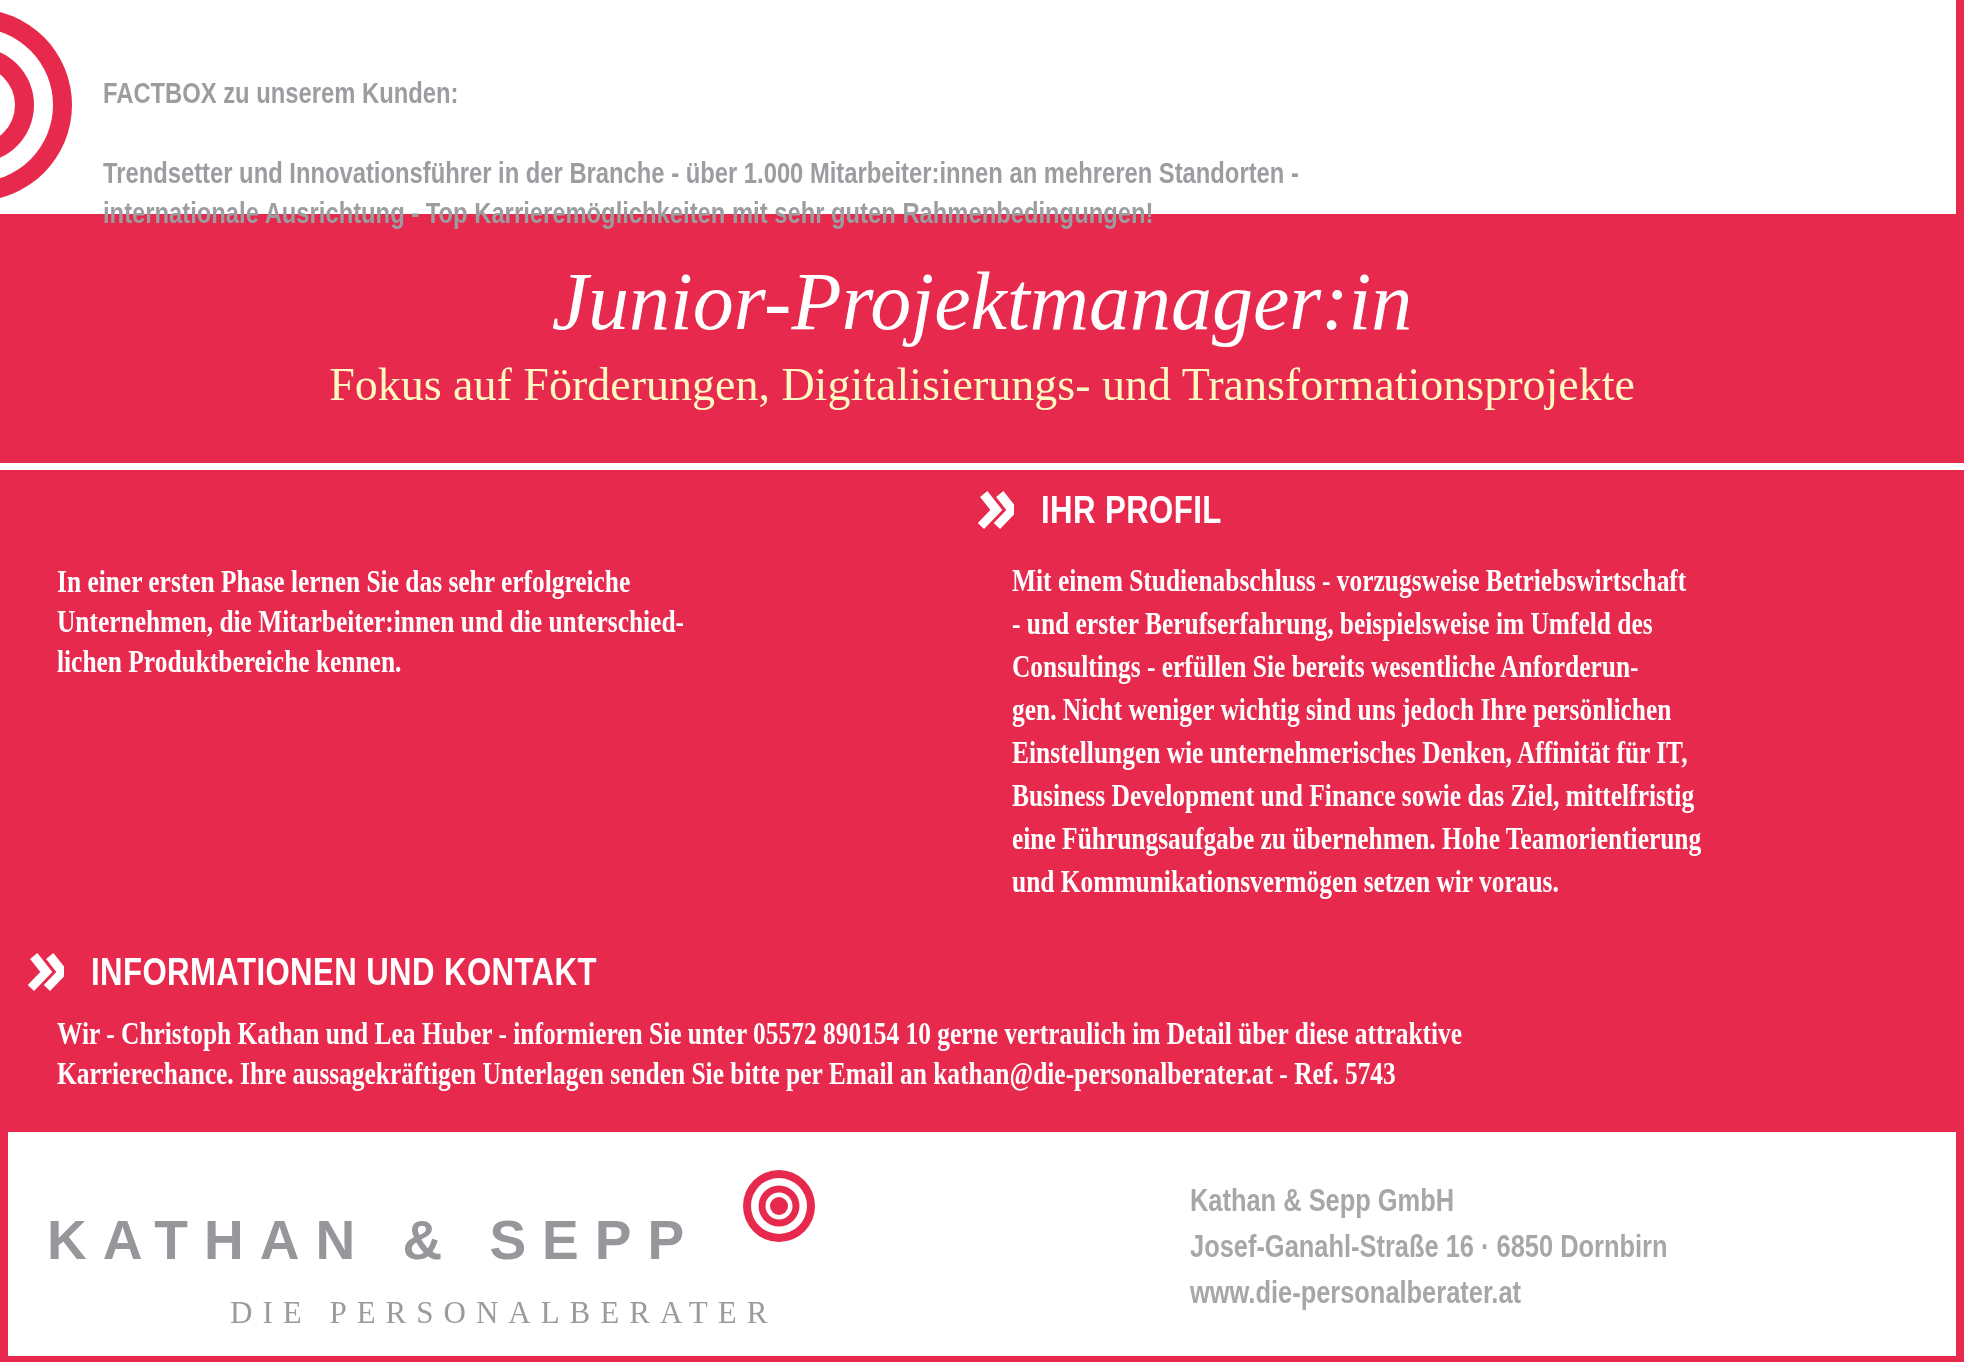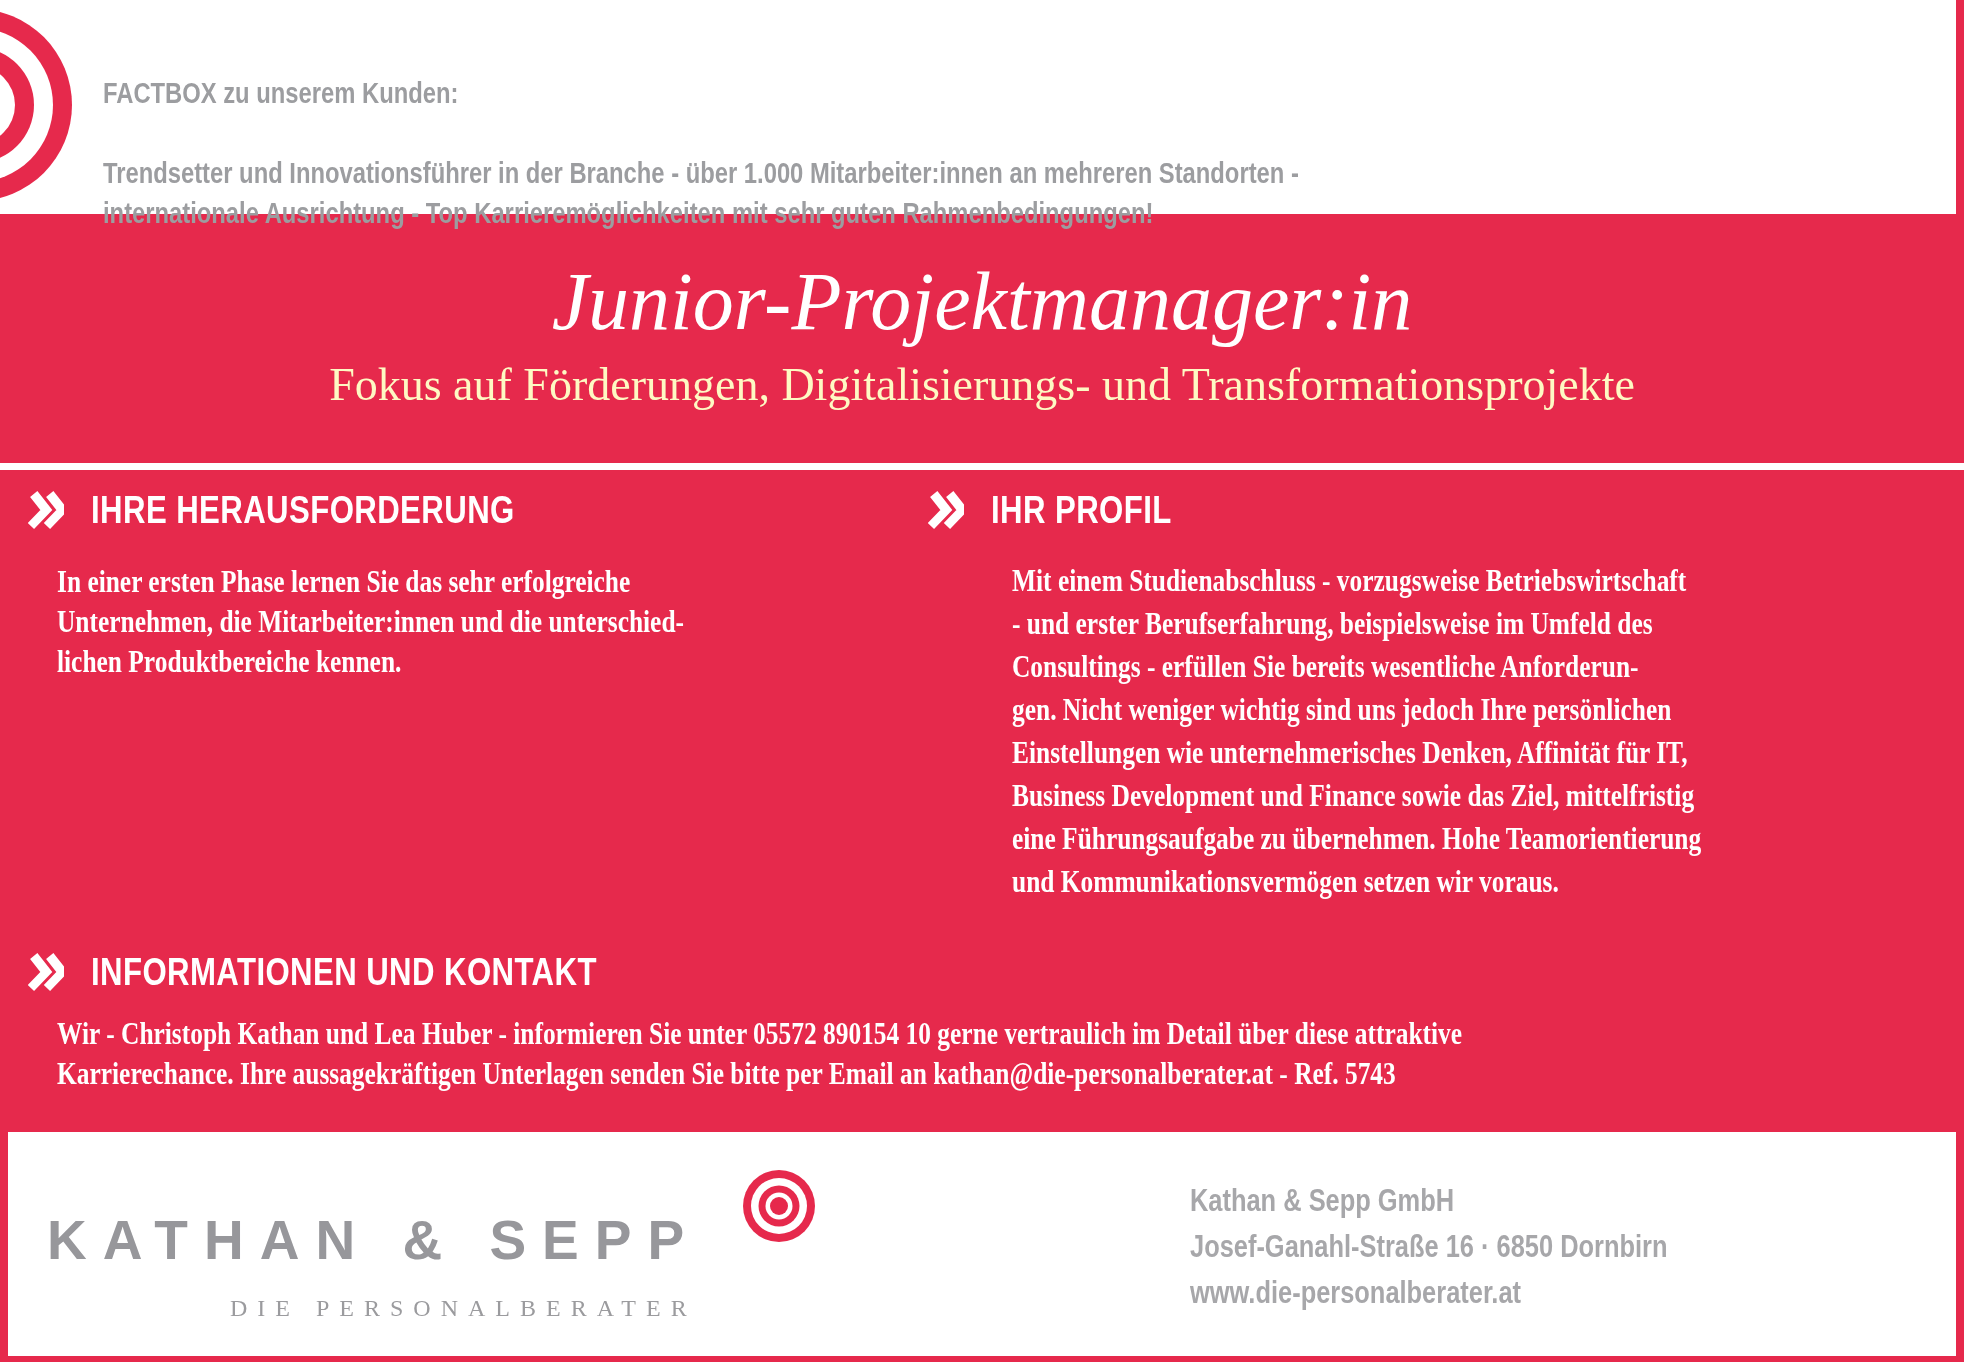--- a/index.html
+++ b/index.html
@@ -120,21 +120,21 @@
   .bullseye {
     position: absolute;
     left: 737px; top: 1164px;
     width: 84px; height: 84px;
   }
   .brand-tagline {
     position: absolute;
     left: 230px; top: 1295px;
     color: #9b9b9e;
     font-family: "Liberation Serif", serif;
-    font-size: 24px;
+    font-size: 31px;
     letter-spacing: 10px;
     white-space: nowrap;
   }
   .footer-right {
     position: absolute;
     left: 1190px; top: 1178px;
     color: #a7a7aa;
     font-size: 31px;
     line-height: 46px;
   }
@@ -159,36 +159,27 @@
         <div class="multiline">Trendsetter und Innovationsführer in der Branche - über 1.000 Mitarbeiter:innen an mehreren Standorten -
 internationale Ausrichtung - Top Karrieremöglichkeiten mit sehr guten Rahmenbedingungen!</div>
       </div>
     </div>
   </div>
 
   <div class="job-title">Junior-Projektmanager:in</div>
   <div class="job-subtitle">Fokus auf Förderungen, Digitalisierungs- und Transformationsprojekte</div>
   <div class="separator"></div>
 
-  <div class="sec-header" style="left:28px; top:490px;">
-    <svg class="chevrons" width="36" height="38" viewBox="0 0 36 38">
-      <g fill="none" stroke="#ffffff" stroke-width="9" transform="skewX(-5)">
-        <polyline points="6,3 20,19 6,35"></polyline>
-        <polyline points="22,3 36,19 22,35"></polyline>
-      </g>
-    </svg>
-    <span class="label cond">IHRE HERAUSFORDERUNG</span>
-  </div>
   <div class="para" style="left:57px; top:562px;">
     <span class="cond">In einer ersten Phase lernen Sie das sehr erfolgreiche
 Unternehmen, die Mitarbeiter:innen und die unterschied-
 lichen Produktbereiche kennen.</span>
   </div>
 
-  <div class="sec-header" style="left:928px; top:490px;justify-content:flex-end;">
+  <div class="sec-header" style="left:978px; top:490px;justify-content:flex-end;">
     <svg class="chevrons" width="36" height="38" viewBox="0 0 36 38">
       <g fill="none" stroke="#ffffff" stroke-width="9" transform="skewX(-5)">
         <polyline points="6,3 20,19 6,35"></polyline>
         <polyline points="22,3 36,19 22,35"></polyline>
       </g>
     </svg>
     <span class="label cond">IHR PROFIL</span>
   </div>
   <div class="para lh43" style="left:1012px; top:559px;">
     <span class="cond">Mit einem Studienabschluss - vorzugsweise Betriebswirtschaft

